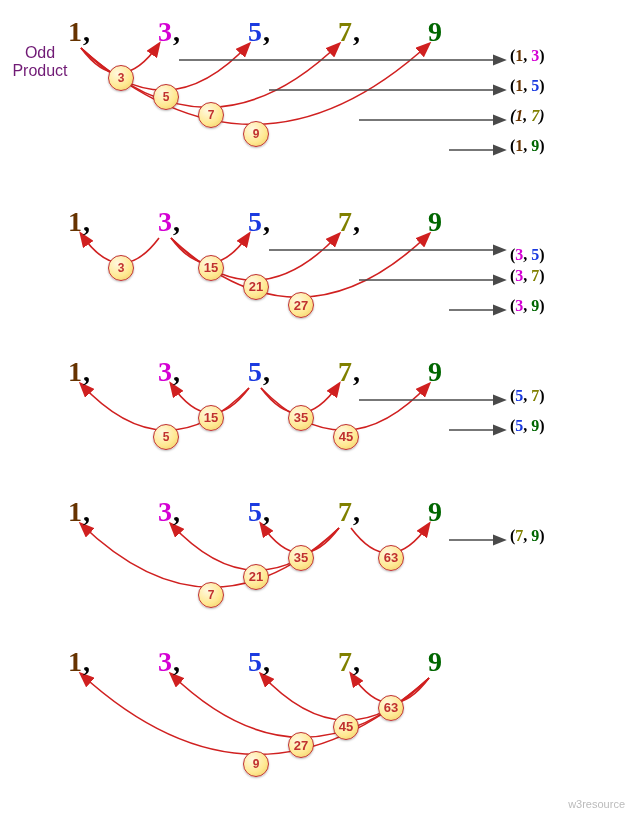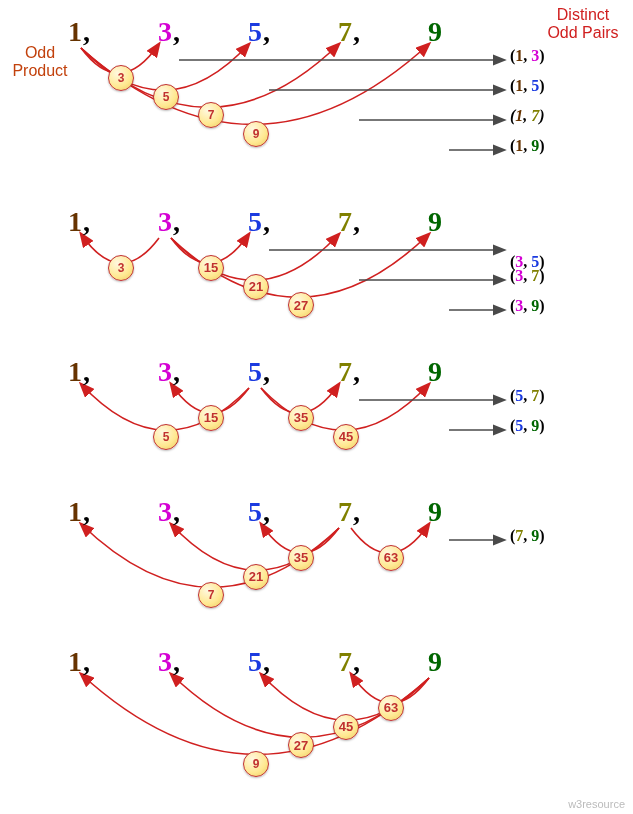--- a/index.html
+++ b/index.html
@@ -60,21 +60,21 @@
     font-weight: bold;
     font-family: Georgia, serif;
     color: #000;
     white-space: nowrap;
   }
   .pair span.lp, .pair span.rp, .pair span.cm { color:#000; }
   .sidelabel1 {
     position: absolute;
     left: 10px; top: 44px;
     font-size: 16px;
-    color: #c2410c;
+    color: #701a75;
     font-family: Arial, sans-serif;
     width: 60px;
     text-align: center;
     line-height: 1.1;
   }
   .sidelabel2 {
     position: absolute;
     right: 10px; top: 6px;
     font-size: 16px;
     color: #d02020;
@@ -96,21 +96,20 @@
   .c5 { color: #1a3ae0; }
   .c7 { color: #808000; }
   .c9 { color: #006600; }
 </style>
 </head>
 <body>
 
 <div class="canvas">
 
   <div class="sidelabel1">Odd Product</div>
-  <div class="sidelabel2">Distinct Odd Pairs</div>
 
   <svg class="arrows">
     <defs>
       <marker id="ah-red" markerWidth="10" markerHeight="8" refX="8" refY="4" orient="auto">
         <path d="M0,0 L10,4 L0,8 z" fill="#d02020"></path>
       </marker>
       <marker id="ah-blk" markerWidth="10" markerHeight="8" refX="8" refY="4" orient="auto">
         <path d="M0,0 L10,4 L0,8 z" fill="#4a4a4a"></path>
       </marker>
     </defs>
@@ -172,21 +171,21 @@
     <div class="comma" style="left: 173px; top: 206px;">,</div>
     <div class="num c5" style="left: 240px; top: 208px;">5</div>
     <div class="comma" style="left: 263px; top: 206px;">,</div>
     <div class="num c7" style="left: 330px; top: 208px;">7</div>
     <div class="comma" style="left: 353px; top: 206px;">,</div>
     <div class="num c9" style="left: 420px; top: 208px;">9</div>
     <div class="badge" style="left: 108px; top: 254.71px;">3</div>
     <div class="badge sm" style="left: 198px; top: 254.71px;">15</div>
     <div class="badge sm" style="left: 243px; top: 273.52px;">21</div>
     <div class="badge sm" style="left: 288px; top: 292.33px;">27</div>
-    <div class="pair" style="left: 510px; top: 253px;"><span class="lp">(</span><span class="c3">3</span><span class="cm">, </span><span class="c5">5</span><span class="rp">)</span></div>
+    <div class="pair" style="left: 510px; top: 246px;"><span class="lp">(</span><span class="c3">3</span><span class="cm">, </span><span class="c5">5</span><span class="rp">)</span></div>
     <div class="pair" style="left: 510px; top: 267px;"><span class="lp">(</span><span class="c3">3</span><span class="cm">, </span><span class="c7">7</span><span class="rp">)</span></div>
     <div class="pair" style="left: 510px; top: 297px;"><span class="lp">(</span><span class="c3">3</span><span class="cm">, </span><span class="c9">9</span><span class="rp">)</span></div>
     <div class="num c1" style="left: 60px; top: 358px;">1</div>
     <div class="comma" style="left: 83px; top: 356px;">,</div>
     <div class="num c3" style="left: 150px; top: 358px;">3</div>
     <div class="comma" style="left: 173px; top: 356px;">,</div>
     <div class="num c5" style="left: 240px; top: 358px;">5</div>
     <div class="comma" style="left: 263px; top: 356px;">,</div>
     <div class="num c7" style="left: 330px; top: 358px;">7</div>
     <div class="comma" style="left: 353px; top: 356px;">,</div>

